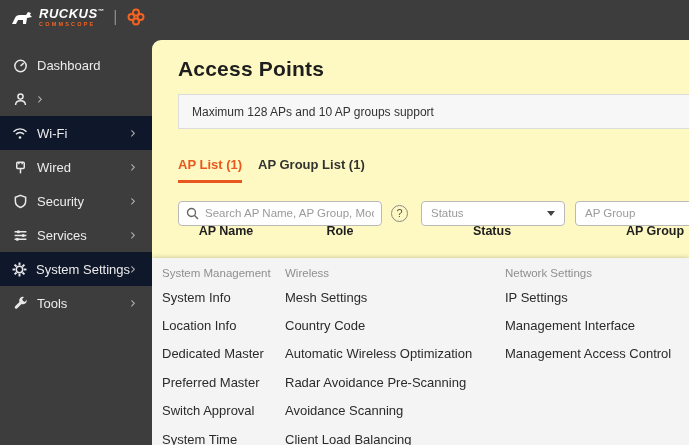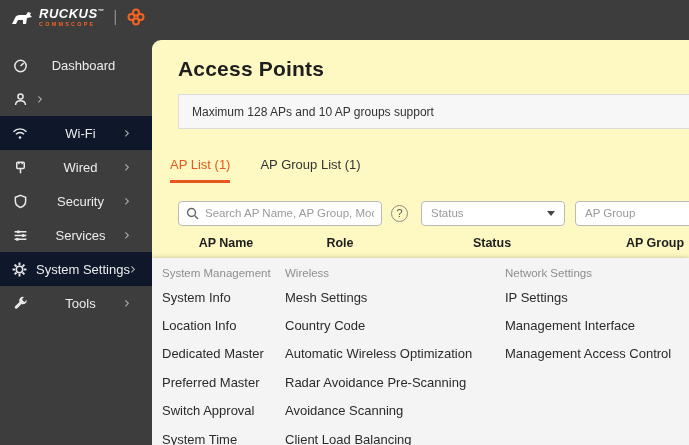--- a/index.html
+++ b/index.html
@@ -21,21 +21,21 @@
   .logo-name sup { font-size: 6px; font-style: normal; }
   .logo-sub { color: #f26322; font-size: 5.5px; letter-spacing: 2.2px; margin-top: 2px; font-weight: bold; }
   .logo-divider { color: #8a8a8a; margin: 0 9px; font-size: 16px; font-weight: 300; }
 
   
   .sidebar {
     position: absolute; top: 48px; left: 0; width: 152px; bottom: 0;
   }
   .side-item {
     height: 34px; display: flex; align-items: center;
-    padding: 0 22px 0 12px; cursor: pointer; color: #ececec; font-size: 13px; text-align: center;
+    padding: 0 16px 0 12px; cursor: pointer; color: #ececec; font-size: 13px;
   }
   .side-item.active { background: #0f172a; }
   .side-item .icon { width: 16px; height: 16px; margin-right: 9px; display: inline-flex; align-items: center; justify-content: center; }
   .side-item .label { flex: 1; white-space: nowrap; }
   .side-item .chev { color: #b0b0b0; font-size: 15px; line-height: 1; font-family: "DejaVu Sans", sans-serif; }
 
   
   .panel {
     position: absolute; left: 152px; top: 40px; right: 0; bottom: 0;
     background: #fef9c3; border-top-left-radius: 9px; overflow: hidden;
@@ -45,21 +45,21 @@
     font-size: 21px; font-weight: 600; color: #1e1e1e; letter-spacing: .2px;
   }
   .notice {
     position: absolute; left: 26px; right: 0; top: 54px; height: 35px;
     background: #f7f7f7; border: 1px solid #dcdcdc; border-right: none;
     display: flex; align-items: center; padding-left: 13px;
     font-size: 12px; color: #333333;
   }
 
   
-  .tabs { position: absolute; left: 18px; top: 117px; display: flex; gap: 30px; }
+  .tabs { position: absolute; left: 26px; top: 117px; display: flex; gap: 16px; font-weight: bold; }
   .tab { font-size: 13px; color: #333333; padding-bottom: 8px; cursor: pointer; border-bottom: 3px solid transparent; }
   .tab.active { color: #e8571d; border-bottom-color: #e8571d; }
 
   
   .filters { position: absolute; left: 26px; top: 160px; height: 26px; display: flex; align-items: center; }
   .searchbox {
     width: 204px; height: 25px; border: 1px solid #b9b9b9; border-radius: 4px;
     display: flex; align-items: center; padding: 0 7px; background: #fff;
   }
   .searchbox input {
@@ -78,21 +78,21 @@
     padding: 0 9px; font-size: 11.5px; color: #9a9a9a; cursor: pointer;
   }
   .selectbox.status { width: 144px; margin-left: 13px; }
   .selectbox.apgroup { width: 150px; margin-left: 10px; }
   .caret-down {
     width: 0; height: 0; border-left: 4px solid transparent; border-right: 4px solid transparent;
     border-top: 5px solid #444;
   }
 
   
-  .thead { position: absolute; left: 0; right: 0; top: 196px; height: 24px; }
+  .thead { position: absolute; left: 0; right: 0; top: 184px; height: 24px; }
   .th {
     position: absolute; transform: translateX(-50%); font-size: 12.5px;
     font-weight: bold; color: #1e1e1e; white-space: nowrap;
   }
 
   
   .megamenu {
     position: absolute; left: 0; right: 0; top: 218px; bottom: 0;
     background: #f4f4f4; box-shadow: 0 -1px 4px rgba(0,0,0,.18);
     padding-top: 5px;

